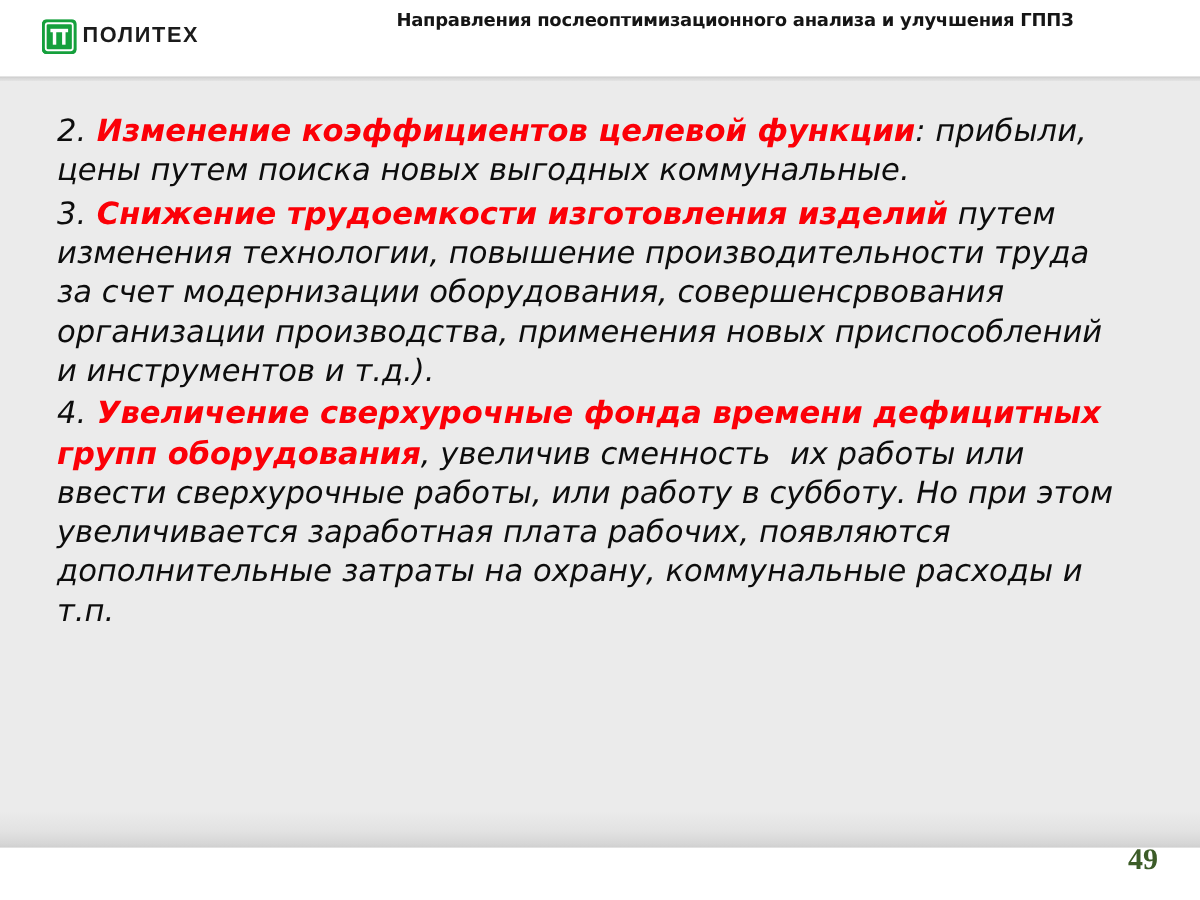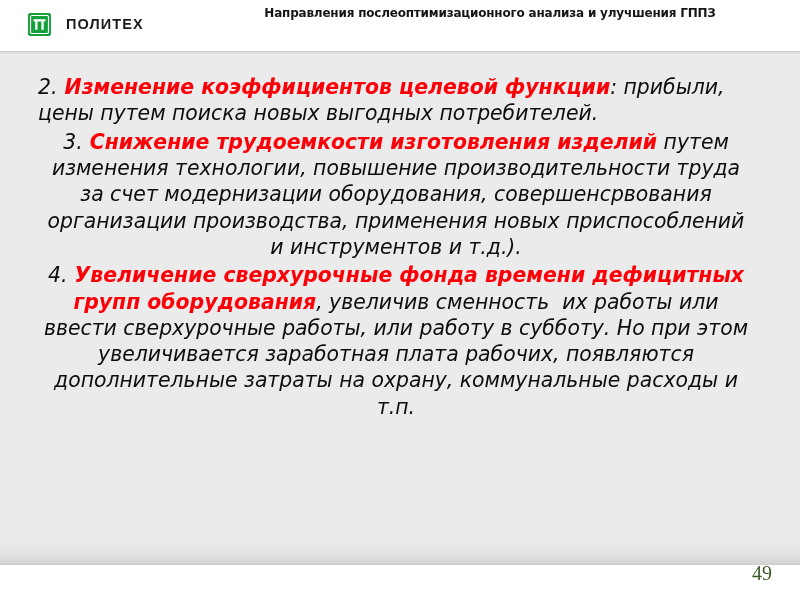--- a/index.html
+++ b/index.html
@@ -30,21 +30,21 @@
     height: 51px;
     background: #ffffff;
   }
 
   .logo-block {
     position: absolute;
     left: 28px;
     top: 13px;
     display: flex;
     align-items: center;
-    gap: 15px;
+    gap: 4px;
   }
 
   .logo-mark {
     width: 23px;
     height: 23px;
     background: #15a03c;
     border-radius: 3px;
     position: relative;
     display: block;
   }
@@ -107,21 +107,21 @@
     top: 20px;
     width: 716px;
     font-family: "DejaVu Sans", sans-serif;
     font-style: italic;
     font-size: 20.4px;
     line-height: 1.29;
     color: #0d0d0d;
   }
 
   .para { margin: 0 0 2px 0; }
-  .para + .para { margin-top: 0; text-align: center; }
+  .para + .para { margin-top: 0; }
 
   .hl {
     color: #fb0007;
     font-weight: 700;
     font-style: italic;
   }
   .num {
     color: #0d0d0d;
     font-weight: 400;
     font-style: italic;
@@ -133,21 +133,21 @@
     white-space: pre-wrap;
   }
 
   
   .page-number {
     position: absolute;
     right: 28px;
     top: 563px;
     font-family: "Liberation Serif", serif;
     font-size: 20px;
-    font-weight: 400;
+    font-weight: 700;
     color: #3c5c28;
     line-height: 1;
   }
 </style>
 </head>
 <body>
 
 <div id="slide">
 
   <div class="header">
@@ -167,21 +167,21 @@
 
     <div class="slide-title">Направления послеоптимизационного анализа и улучшения ГППЗ</div>
   </div>
 
   <div class="header-rule"></div>
 
   <div class="content">
     <div class="body-text">
 
       <p class="para">
-        <span class="num">2.</span><span class="hl"> Изменение коэффициентов целевой функции</span><span class="plain">: прибыли, цены путем поиска новых выгодных потребителей.</span>
+        <span class="num">2.</span><span class="hl"> Изменение коэффициентов целевой функции</span><span class="plain">: прибыли, цены путем поиска новых выгодных коммунальные.</span>
       </p>
 
       <p class="para">
         <span class="num">3.</span><span class="hl"> Снижение трудоемкости изготовления изделий</span><span class="plain"> путем   изменения технологии, повышение производительности труда за счет модернизации оборудования, совершенсрвования организации производства, применения новых приспособлений и инструментов и т.д.).</span>
       </p>
 
       <p class="para">
         <span class="num">4.</span><span class="hl"> Увеличение сверхурочные фонда времени дефицитных групп оборудования</span><span class="plain">, увеличив сменность  их работы или ввести сверхурочные работы, или работу в субботу. Но при этом увеличивается заработная плата рабочих, появляются дополнительные затраты на охрану, коммунальные расходы и т.п.</span>
       </p>
 

